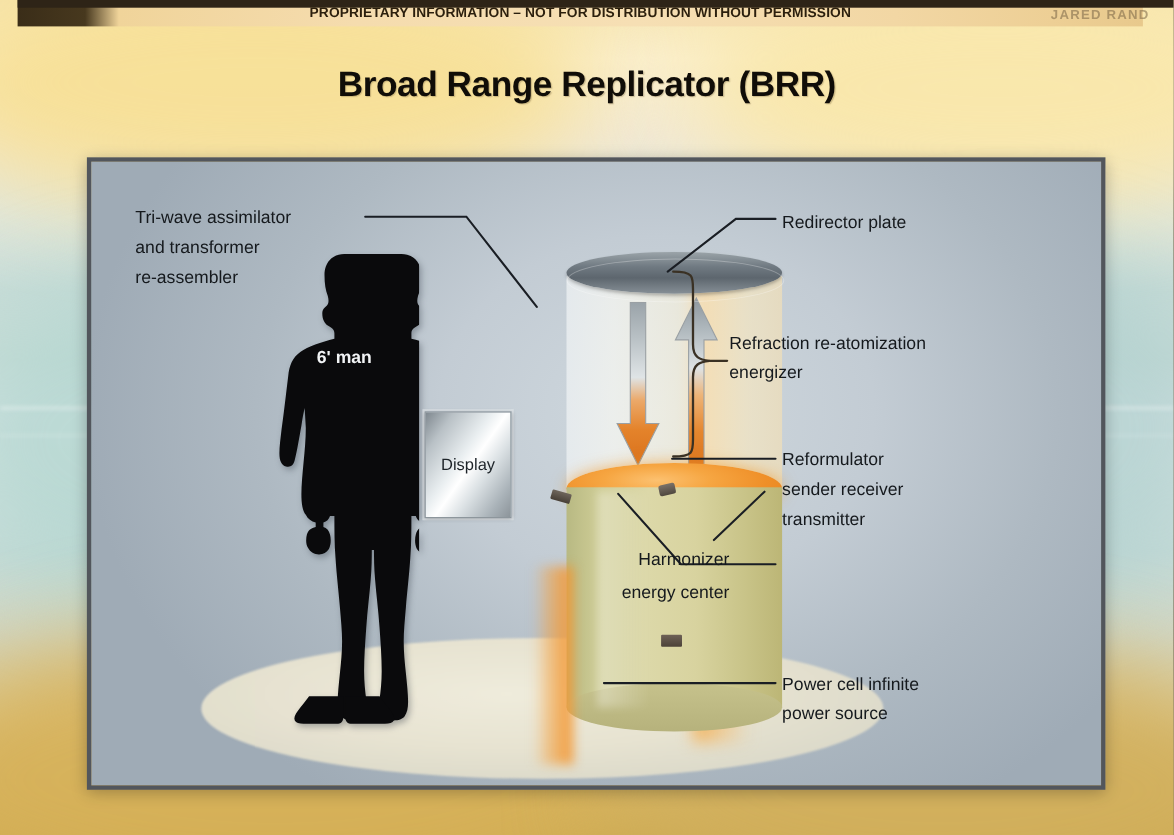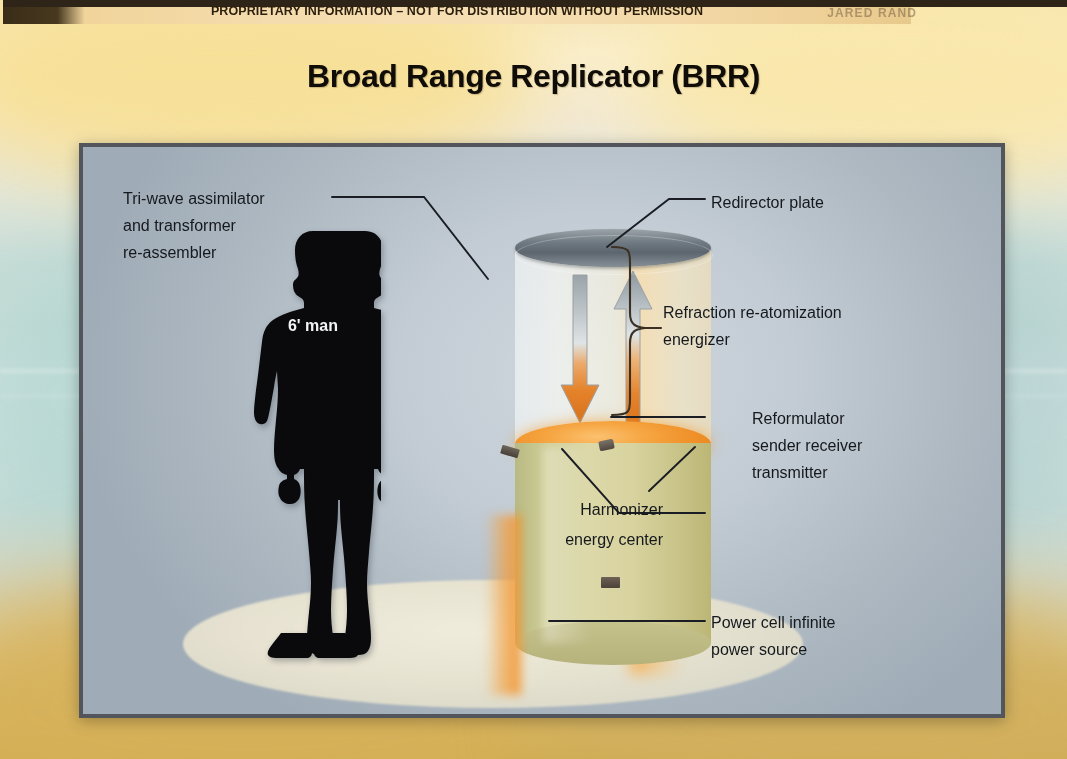--- a/index.html
+++ b/index.html
@@ -65,22 +65,22 @@
     height: 2px;
     background: rgba(255,255,255,0.55);
     filter: blur(2px);
   }
   .streak-1 { top: 370px; }
   .streak-2 { top: 395px; opacity: .4; }
 
   
   .topbar {
     position: absolute;
-    left: 3px; top: 0;
-    width: 908px;
+    left: 16px; top: 0;
+    width: 1023px;
     height: 24px;
     background: linear-gradient(to right,
       #3a2d18 0%, #47381e 6%, #f0d49a 9%, #f5dcae 30%,
       #f6dfb4 55%, #f2d7a4 78%, #edcf95 92%, #e8c98c 100%);
     z-index: 6;
   }
   .topbar-dark {
     position: absolute;
     left: 0; top: 0;
     width: 1067px;
@@ -329,21 +329,21 @@
     position: absolute;
     color: #15191d;
     font-family: "Liberation Sans", sans-serif;
     font-size: 16px;
     line-height: 27px;
     white-space: pre-line;
   }
   .lbl-triwave      { left: 40px;  top: 38px;  }
   .lbl-redirector   { left: 628px; top: 42px;  }
   .lbl-refraction   { left: 580px; top: 152px; }
-  .lbl-reformulator { left: 628px; top: 258px; padding-left: 41px; }
+  .lbl-reformulator { left: 628px; top: 258px; }
   .lbl-holographic  { left: 628px; top: 356px; }
   .lbl-powercell    { left: 628px; top: 462px; }
   .lbl-harmonizer {
     left: 380px; top: 348px;
     width: 200px;
     text-align: right;
     line-height: 30px;
   }
 </style>
 </head>
@@ -474,20 +474,23 @@
         <div class="lower-body"></div>
         <div class="lower-bottom"></div>
         <div class="lower-highlight"></div>
         <div class="glow-left"></div>
 
         <div class="holo-chip"></div>
         <div class="left-chip"></div>
         <div class="power-cell"></div>
       </div>
 
+      <div class="display-box">
+        <span class="display-label">Display</span>
+      </div>
 
       <svg class="overlay" width="918" height="567" viewBox="0 0 918 567" xmlns="http://www.w3.org/2000/svg">
         <g stroke="#1a1e24" stroke-width="1.9" fill="none" stroke-linecap="round">
 
           <path d="M249 50 L341 50 L405 132"></path>
 
           <path d="M622 52 L586 52 L524 100"></path>
 
           <path d="M622 270 L528 270"></path>
 

